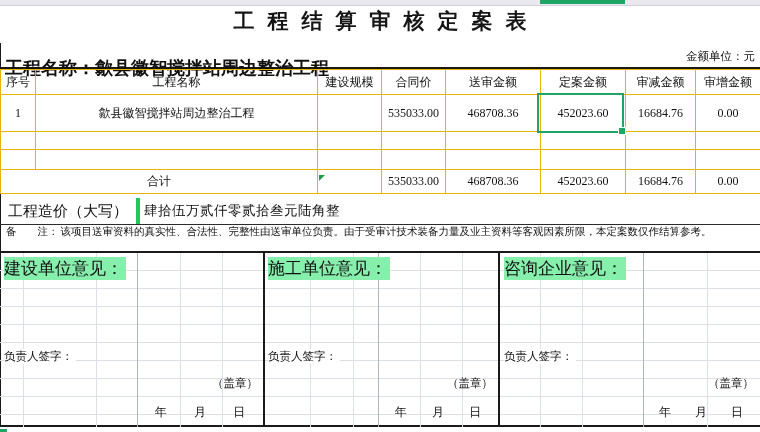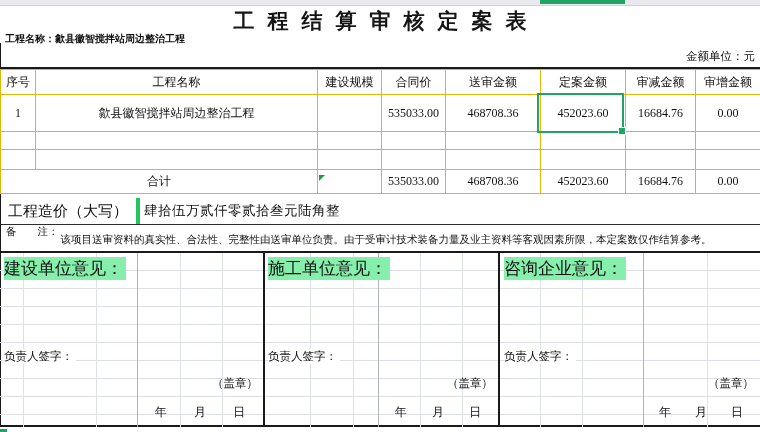--- a/index.html
+++ b/index.html
@@ -10,42 +10,42 @@
   }
   .abs{position:absolute;}
   
   .topstrip{left:0;top:0;width:760px;height:5px;background:#e9e9ef;border-bottom:1px solid #d0d0d6;}
   .topstrip-green{left:540px;top:0;width:85px;height:4px;background:#1fa566;}
   
   .title{left:0;top:7px;width:760px;text-align:center;font-size:21px;font-weight:bold;
          letter-spacing:0.62em;text-indent:0.62em;color:#151515;}
   
   .namerow{left:0;top:43px;width:760px;height:26px;border-bottom:2px solid #1a1a1a;box-sizing:border-box;}
-  .projname{left:5px;top:32px;font-size:10px;font-weight:bold;}
+  .projname{left:5px;top:56px;font-size:18px;font-weight:bold;}
   .unitlabel{top:49px;right:5px;font-size:11.5px;}
   
   .frame{left:0;top:43px;width:759px;height:384px;border-left:1px solid #1a1a1a;border-right:1px solid #1a1a1a;pointer-events:none;}
   
   table.main{position:absolute;left:0;top:69px;width:760px;border-collapse:collapse;table-layout:fixed;}
   table.main td{border:1px solid #eab308;font-size:12px;text-align:center;vertical-align:middle;
                 padding:0;overflow:hidden;white-space:nowrap;}
   tr.hdr{height:25px;}
   tr.r1{height:37px;}
   tr.r2{height:18px;}
   tr.r3{height:20px;}
   tr.tot{height:24px;}
   
   .daxierow{left:0;top:198px;width:760px;height:27px;border-bottom:1px solid #2b2b2b;box-sizing:border-box;display:flex;}
   .daxielabel{width:140px;border-right:4px solid #22c55e;box-sizing:border-box;display:flex;align-items:center;justify-content:center;font-size:15px;}
   .daxieval{flex:1;display:flex;align-items:center;padding-left:4px;font-size:13.5px;font-weight:normal;letter-spacing:0.5px;}
   
   .noterow{left:0;top:225px;width:760px;height:28px;border-bottom:2px solid #1a1a1a;box-sizing:border-box;
            display:flex;align-items:flex-start;font-size:10.5px;}
   .notelabel{padding-left:6px;white-space:pre;}
-  .notetext{padding-left:2px;white-space:nowrap;margin-top:8px;}
+  .notetext{padding-left:2px;white-space:nowrap;}
   
   .opinions{left:0;top:253px;width:760px;height:174px;border-bottom:2px solid #1a1a1a;box-sizing:border-box;
             background:repeating-linear-gradient(to bottom,transparent 0px,transparent 17px,#dde0e7 17px,#dde0e7 18px);}
   .vline{top:253px;height:174px;width:1px;background:#dde0e7;}
   .vline.med{background:#aeb3bc;}
   .divider{top:253px;height:174px;width:2px;background:#1a1a1a;}
   .sec-title{font-size:17px;background:#86efac;padding-right:3px;}
   .sign{font-size:11.5px;background:#fff;padding-right:3px;}
   .seal{font-size:11.5px;}
   .datecell{height:28px;display:flex;align-items:center;justify-content:space-around;font-size:12px;}

